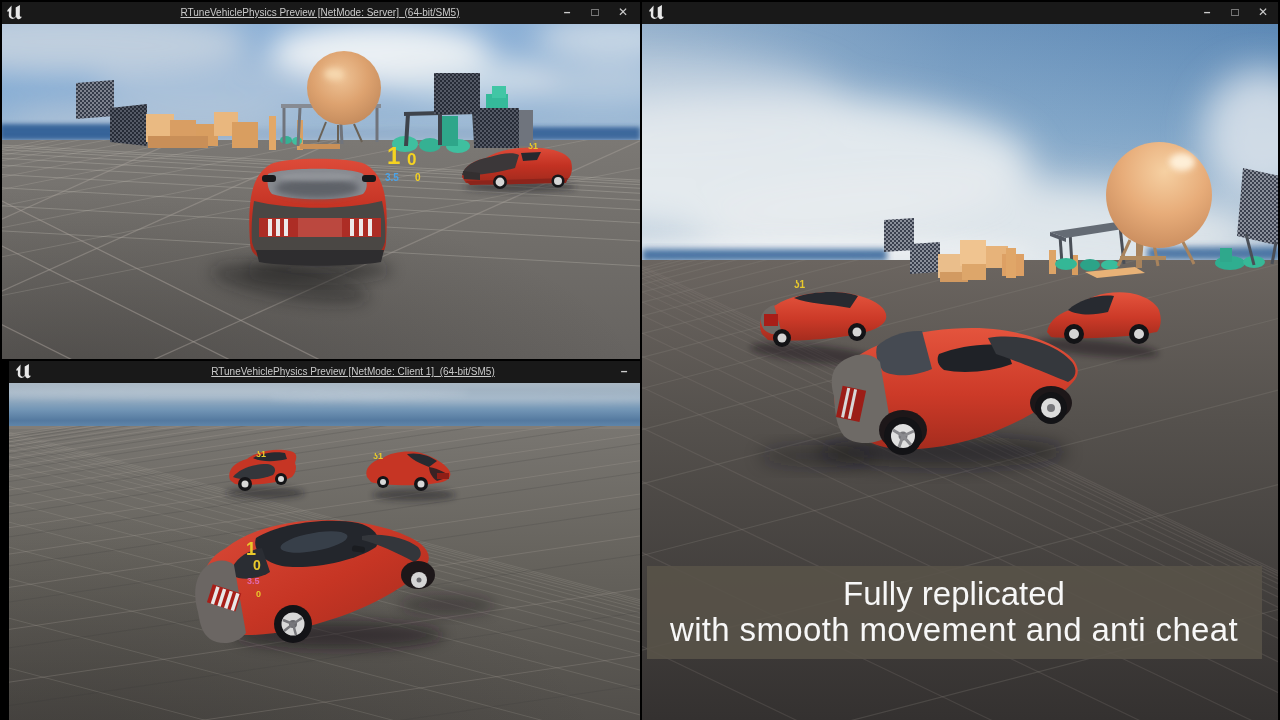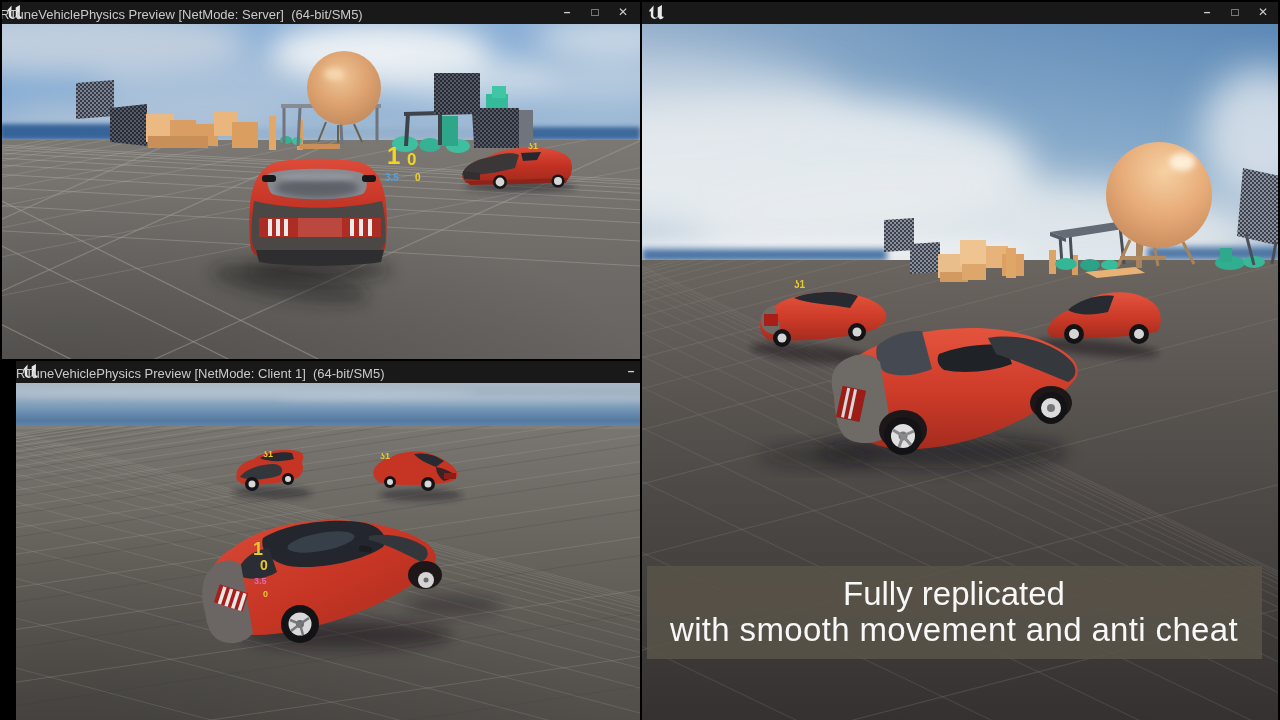--- a/index.html
+++ b/index.html
@@ -1,17 +1,17 @@
 <!DOCTYPE html>
 <html><head><meta charset="utf-8"><style>
 * { margin:0; padding:0; box-sizing:border-box; }
 html,body { width:1280px; height:720px; overflow:hidden; background:#000; font-family:"Liberation Sans",sans-serif; }
 .win { position:absolute; background:#000; }
 .tbar { position:relative; height:22px; background:#191919; color:#c9c9c9; }
-.ttext { position:absolute; left:0; right:0; top:5px; font-size:13px; letter-spacing:0; }
+.ttext { position:absolute; left:0; right:0; top:5px; text-align:center; font-size:10px; letter-spacing:0;text-decoration:underline; }
 .ulogo { position:absolute; left:4px; top:1px; }
 .wbtns { position:absolute; right:8px; top:3px; font-size:12px; color:#cccccc; }
 .wbtns span { display:inline-block; width:18px; text-align:center; margin-left:10px; }
 .mn { font-weight:bold; }
 .vp { position:relative; overflow:hidden; }
 </style></head>
 <body>
 <div class="win" style="left:0;top:0;width:640px;height:359px;">
   <div style="height:2px;background:#000"></div>
   <div class="tbar">
@@ -212,21 +212,21 @@
 
 <g font-family="'Liberation Sans',sans-serif" font-weight="bold">
  <text x="387" y="140" font-size="24" fill="#f5d321">1</text>
  <text x="407" y="141" font-size="17" fill="#f5d321">0</text>
  <text x="385" y="157" font-size="10" fill="#4aa3e8">3.5</text>
  <text x="415" y="157" font-size="10" fill="#f5d321">0</text>
  <text x="528" y="125" font-size="9" fill="#e8c92c">ʖ1</text>
 </g>
 </svg></div>
 </div>
-<div class="win" style="left:16px;top:359px;width:688px;height:361px;">
+<div class="win" style="left:9px;top:359px;width:688px;height:361px;">
   <div style="height:2px;background:#000"></div>
   <div class="tbar">
   <svg class="ulogo" width="19" height="19" viewBox="0 0 20 20">
     <path d="M3.5,7.5 L8,2.5 L7.6,13 Q7.6,15.5 10,15.6 Q12.4,15.5 12.4,13.2 L12.3,4.8 L16.8,2.2 L16.6,13 Q16.8,15.2 18.4,14.2 L18.6,15 Q16.6,17.8 14.4,16.8 Q12.9,16.2 12.7,14.6 Q11.7,16.8 9,16.8 Q5.2,16.6 5,13 L5.2,8.6 L3.8,9.4 Z" fill="#e8e8e8"></path>
   </svg>
   <span class="ttext">RTuneVehiclePhysics Preview [NetMode: Client 1]&nbsp;&nbsp;(64-bit/SM5)</span>
   <span class="wbtns"><span class="mn">–</span><span class="mx">□</span><span class="cl">✕</span></span>
 </div>
   <div class="vp" style="width:640px;height:337px;">
 <svg width="640" height="337" viewBox="0 0 640 337">

